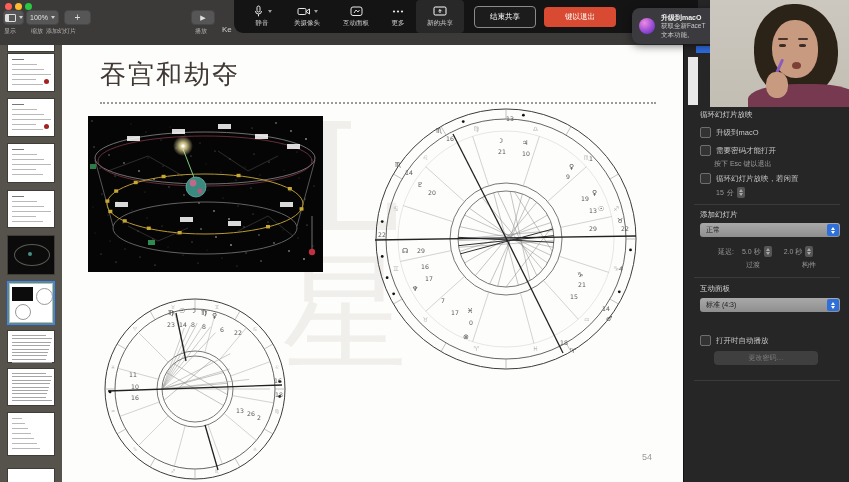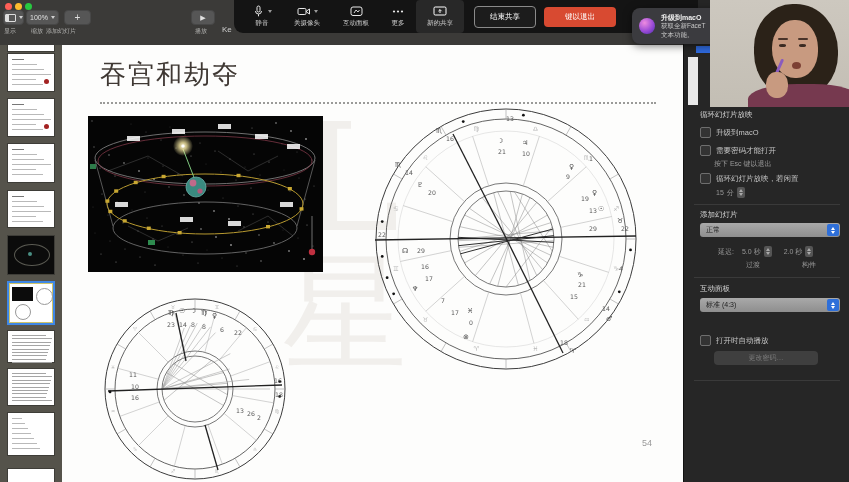--- a/index.html
+++ b/index.html
@@ -31,21 +31,21 @@
   .thumb .line{position:absolute;left:4px;height:1px;background:#b9b9b9;}
   .thumb .seal{position:absolute;width:5px;height:5px;border-radius:50%;background:#a32222;}
   .thumb.dark{background:#0b0b0b;}
   .thumb.sel{border:2px solid #3f87e5;}
   
   #slide{left:62px;top:45px;width:621px;height:437px;background:#fdfdfc;overflow:hidden;}
   #slide-title{left:38px;top:12px;font-family:"DejaVu Serif","Liberation Serif",serif;
                font-size:26px;letter-spacing:2px;color:#3f3833;}
   #dotline{left:38px;top:57px;width:556px;border-top:2px dotted #9a9a98;}
   .wm{position:absolute;font-family:"DejaVu Serif",serif;color:#f1efec;z-index:0;line-height:1;}
-  #pagenum{left:580px;top:393px;font-size:9px;color:#999;}
+  #pagenum{left:580px;top:407px;font-size:9px;color:#999;}
   
   #panel{left:683px;top:0;width:166px;height:482px;background:#262626;border-left:1px solid #111;z-index:4;}
   .hdr{position:absolute;left:16px;font-size:7.5px;color:#d2d2d2;}
   .cbrow{position:absolute;left:16px;display:flex;align-items:center;}
   .cb{width:9px;height:9px;background:#333;border:1px solid #6e6e6e;border-radius:2px;margin-right:5px;flex:none;}
   .cblabel{font-size:7.5px;color:#c6c6c6;white-space:nowrap;}
   .hint{position:absolute;left:30px;font-size:7px;color:#9a9a9a;}
   .divider{position:absolute;left:10px;width:146px;border-top:1px solid #3a3a3a;}
   .dd{position:absolute;left:16px;width:140px;height:14px;border-radius:3px;
       background:linear-gradient(#a9a9a9,#8e8e8e);display:flex;align-items:center;box-sizing:border-box;

